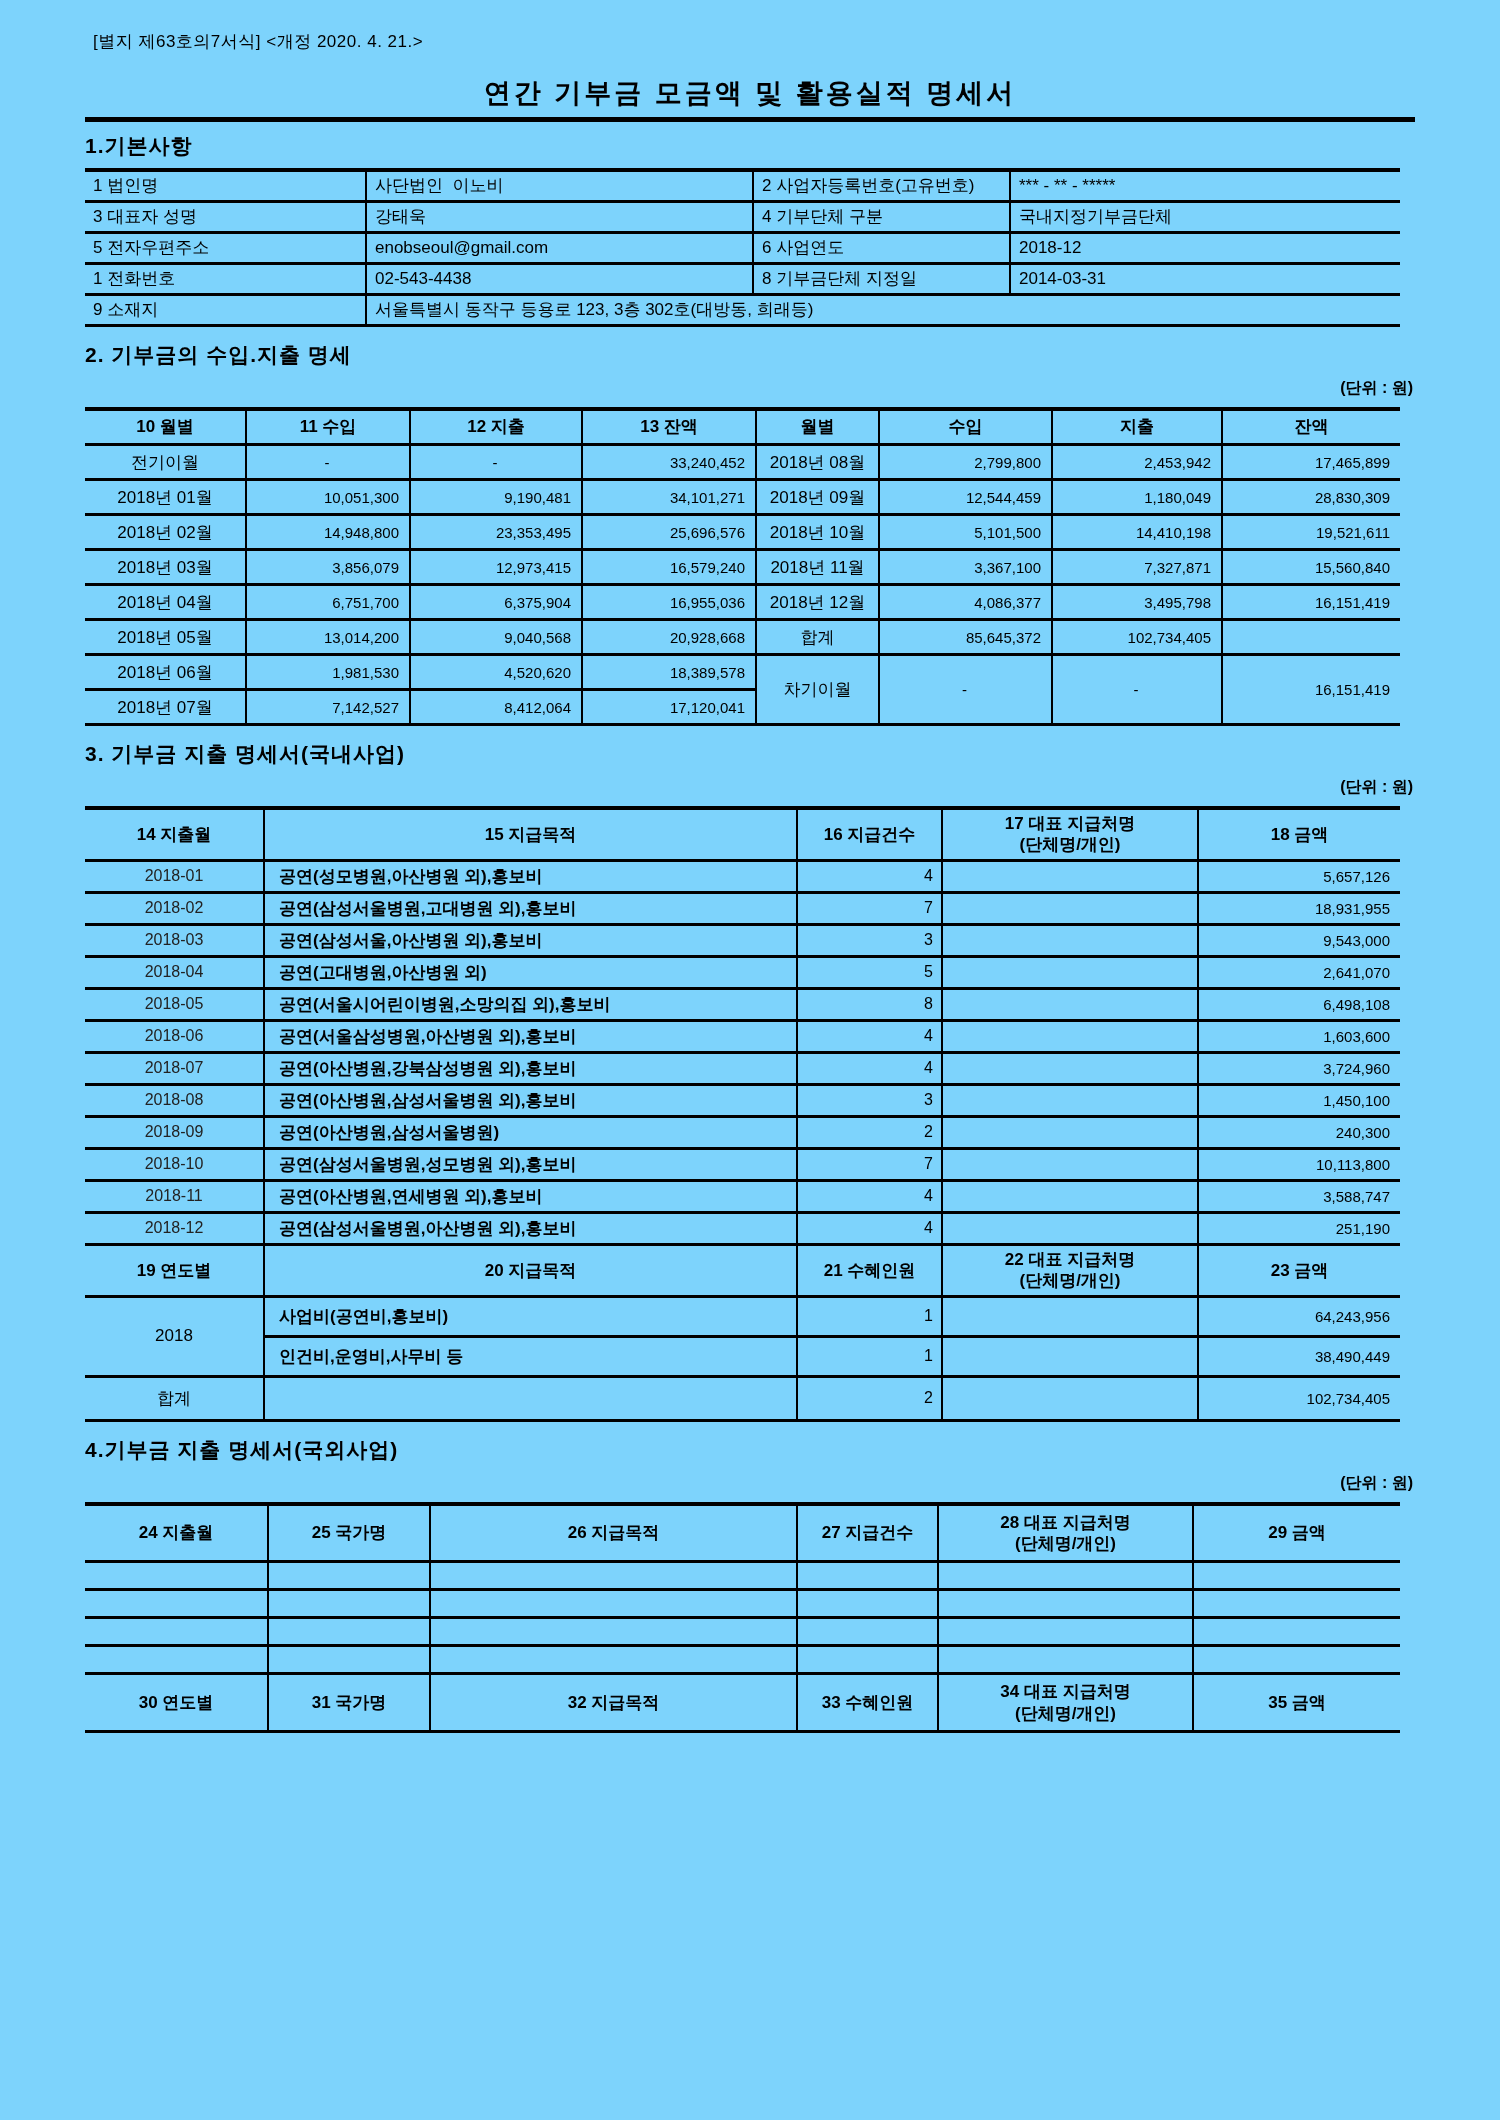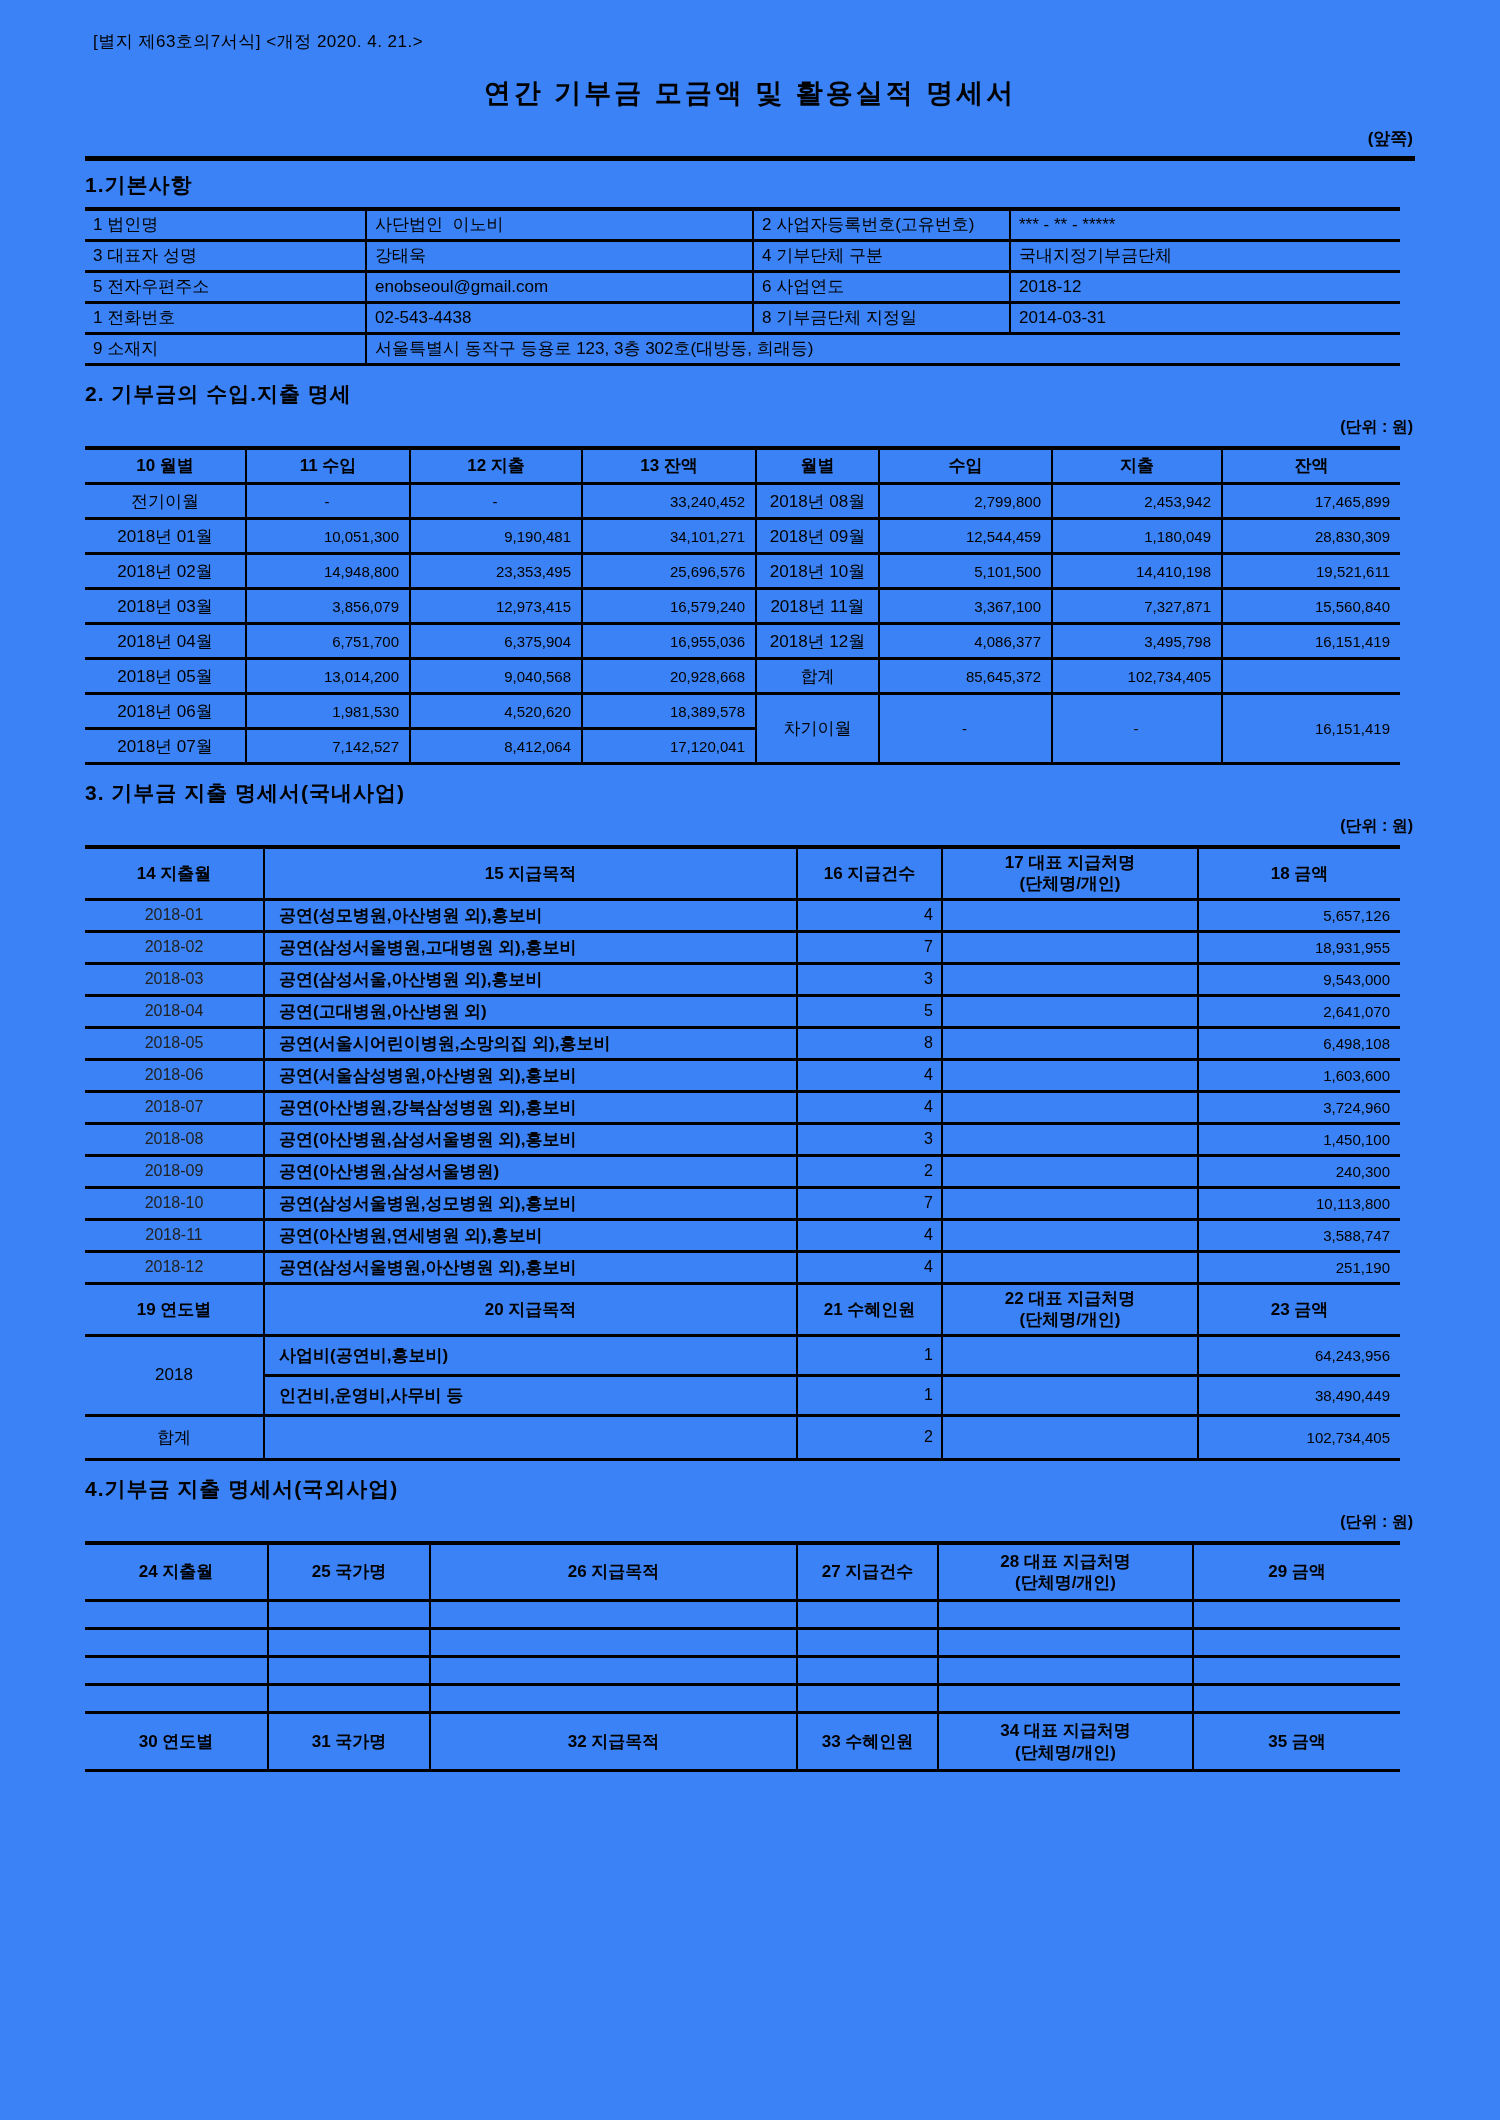--- a/index.html
+++ b/index.html
@@ -1,18 +1,18 @@
 <!DOCTYPE html>
 <html lang="ko"><head>
 <meta charset="utf-8">
 <style>
   * { margin:0; padding:0; box-sizing:border-box; }
   html,body { background:#fff; }
   .page{
-    width:1500px; height:2120px; background:#3b82f6; color:#000;
+    width:1500px; height:2120px; background:#7dd3fc; color:#000;
     font-family:"Liberation Sans","DejaVu Sans",sans-serif;
     position:relative; overflow:hidden;
   }
   .content{ width:1330px; margin-left:85px; padding-top:30px; }
   .form-ref{ font-size:17px; letter-spacing:0.5px; margin-left:8px; }
   .doc-title{ font-size:27px; font-weight:bold; text-align:center; letter-spacing:3px; margin-top:22px; }
   .side-label{ font-size:17px; font-weight:bold; text-align:right; margin-top:16px; padding-right:2px; }
   .top-rule{ height:5px; background:#000; margin-top:6px; }
   .sec-title{ font-size:21px; font-weight:bold; letter-spacing:1px; margin-top:10px; }
   .sec-title.gap{ margin-top:14px; }
@@ -41,21 +41,20 @@
   .datecol{ text-align:center; font-size:16px; color:#222; }
 </style>
 </head>
 <body>
 
 <div class="page">
   <div class="content">
 
     <div class="form-ref">[별지 제63호의7서식] &lt;개정 2020. 4. 21.&gt;</div>
     <div class="doc-title">연간 기부금 모금액 및 활용실적 명세서</div>
-    <div class="side-label">(앞쪽)</div>
     <div class="top-rule"></div>
 
     <div class="sec-title">1.기본사항</div>
     <table class="thick-top">
       <colgroup>
           <col style="width:281px">
           <col style="width:387px">
           <col style="width:257px">
           <col style="width:390px">
         </colgroup>

